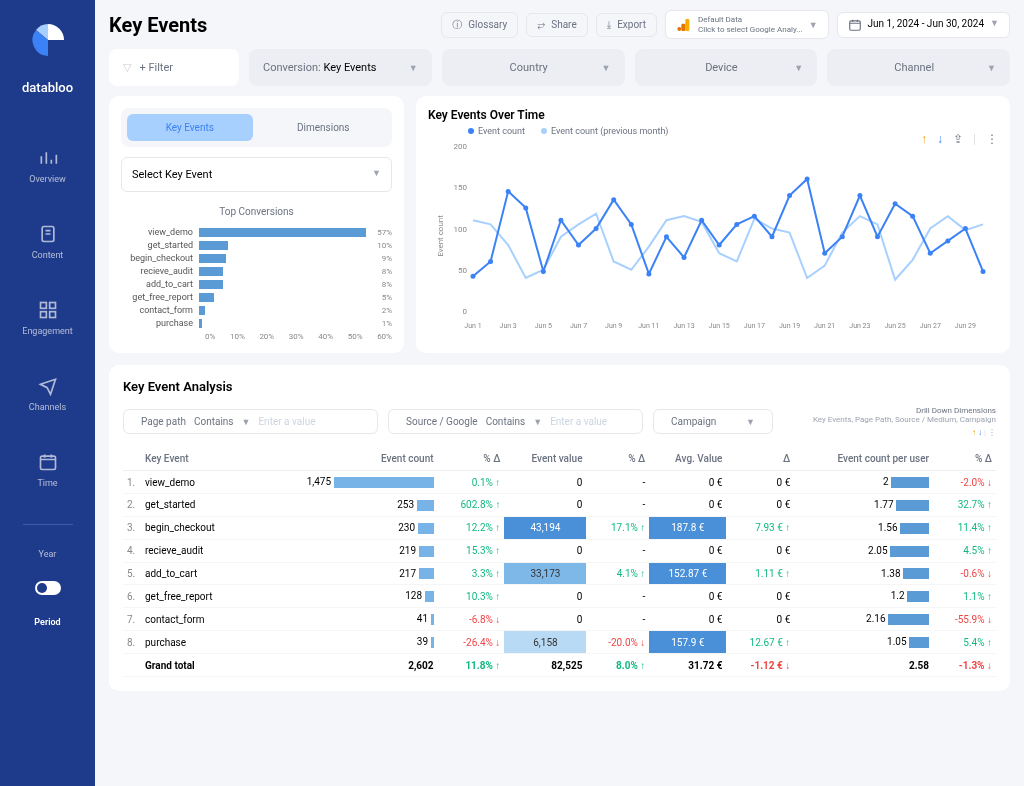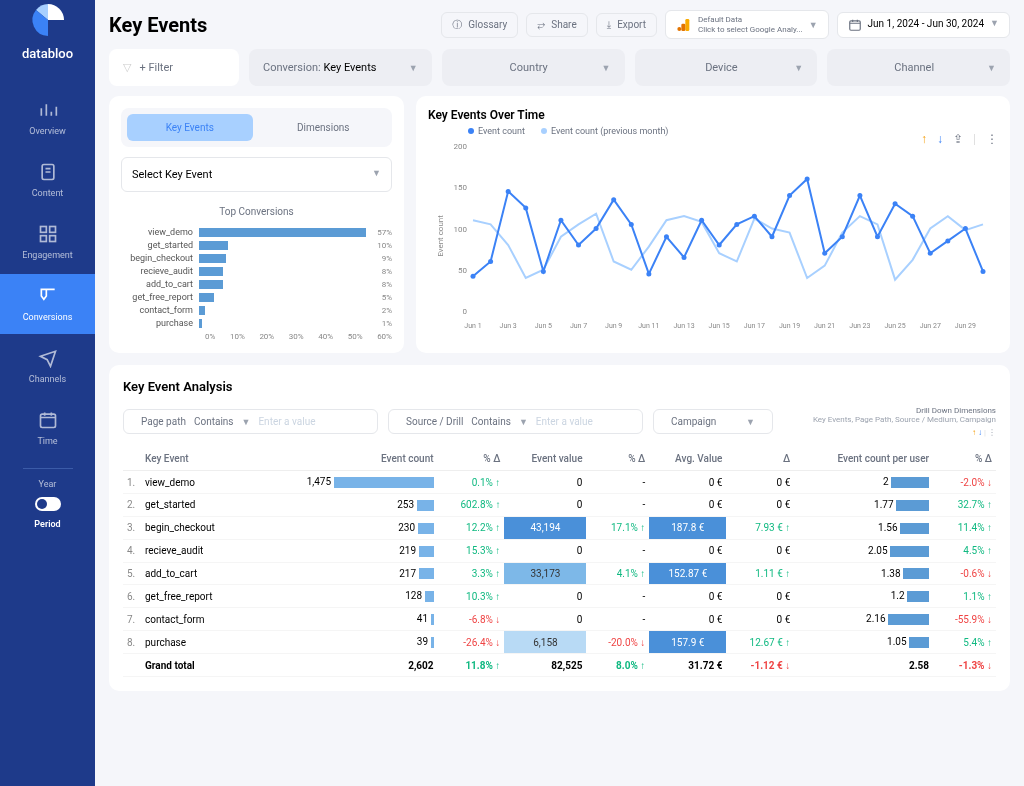--- a/index.html
+++ b/index.html
@@ -1,17 +1,17 @@
 <!DOCTYPE html>
 <html><head>
 <meta charset="utf-8">
 <style>
 *{box-sizing:border-box;margin:0;padding:0;font-family:-apple-system,BlinkMacSystemFont,"Segoe UI",Roboto,sans-serif}
 body{background:#f5f6fa;display:flex;height:786px;width:1024px;overflow:hidden}
-.sidebar{width:95px;background:#1e3a8a;color:#fff;display:flex;flex-direction:column;align-items:center;gap:2px}
+.sidebar{width:95px;background:#1e3a8a;color:#fff;display:flex;flex-direction:column;align-items:center;padding-top:20px;gap:16px}
 .logo{width:40px;height:40px;margin-bottom:4px}
 .brand{font-size:13px;font-weight:500;margin-bottom:25px}
 .nav-item{display:flex;flex-direction:column;align-items:center;padding:12px 0;width:100%;cursor:pointer;opacity:0.65;font-size:10px}
 .nav-item.active{background:#3b82f6;opacity:1}
 .nav-item svg{width:20px;height:20px;margin-bottom:6px}
 .nav-sep{width:50px;height:1px;background:#3b5ba8;margin:8px 0}
 .nav-label{font-size:9px}
 .toggle{width:26px;height:14px;background:#fff;border-radius:7px;margin:6px 0;position:relative}
 .toggle::after{content:"";position:absolute;width:10px;height:10px;background:#1e3a8a;border-radius:50%;top:2px;left:2px}
 .main{flex:1;padding:10px 14px;overflow-y:auto}
@@ -97,26 +97,20 @@
     </div>
   <div class="nav-item">
       <svg viewBox="0 0 24 24" fill="none" stroke="#fff" stroke-width="2">
         <rect x="3" y="3" width="7" height="7"></rect>
         <rect x="14" y="3" width="7" height="7"></rect>
         <rect x="3" y="14" width="7" height="7"></rect>
         <rect x="14" y="14" width="7" height="7"></rect>
       </svg>
       <span class="nav-label">Engagement</span>
     </div>
-  <div class="nav-item active">
-      <svg viewBox="0 0 24 24" fill="none" stroke="#fff" stroke-width="2">
-        <path d="M4 4h6v8l-3 4-3-4z M4 4l16 0"></path>
-      </svg>
-      <span class="nav-label">Conversions</span>
-    </div>
   <div class="nav-item">
       <svg viewBox="0 0 24 24" fill="none" stroke="#fff" stroke-width="2">
         <path d="M3 10l18-6-6 18-4-8z"></path>
       </svg>
       <span class="nav-label">Channels</span>
     </div>
   <div class="nav-item">
       <svg viewBox="0 0 24 24" fill="none" stroke="#fff" stroke-width="2">
         <rect x="3" y="5" width="18" height="16" rx="2"></rect>
         <path d="M3 9h18M8 3v4M16 3v4"></path>
@@ -337,21 +331,21 @@
   <div class="analysis">
     <div class="an-title">Key Event Analysis</div>
     <div class="filter-inputs">
       <div class="finput">
           <span class="lbl">Page path</span>
           <span class="op">Contains</span>
           <span class="chev">▼</span>
           <span style="color:#cbd5e1">Enter a value</span>
         </div>
       <div class="finput">
-          <span class="lbl">Source / Drill</span>
+          <span class="lbl">Source / Google</span>
           <span class="op">Contains</span>
           <span class="chev">▼</span>
           <span style="color:#cbd5e1">Enter a value</span>
         </div>
       <div class="finput" style="max-width:120px">
           <span class="lbl">Campaign</span>
           <span class="chev" style="margin-left:auto">▼</span>
         </div>
       <div class="drill">
         <div class="dt">Drill Down Dimensions</div>

